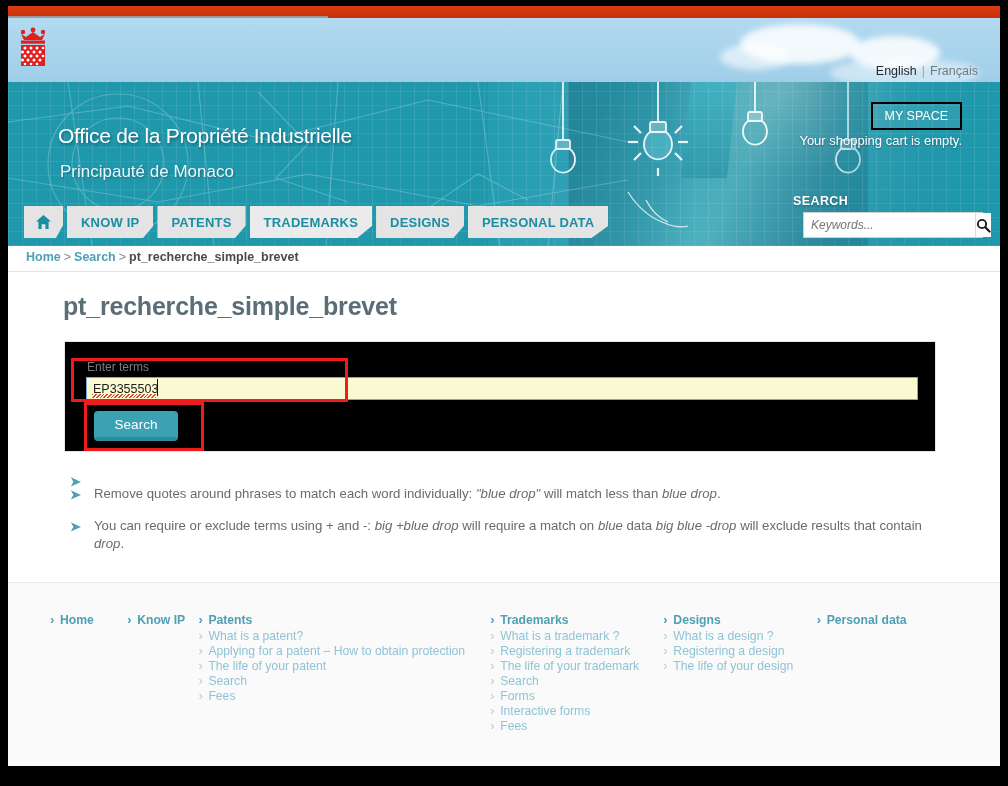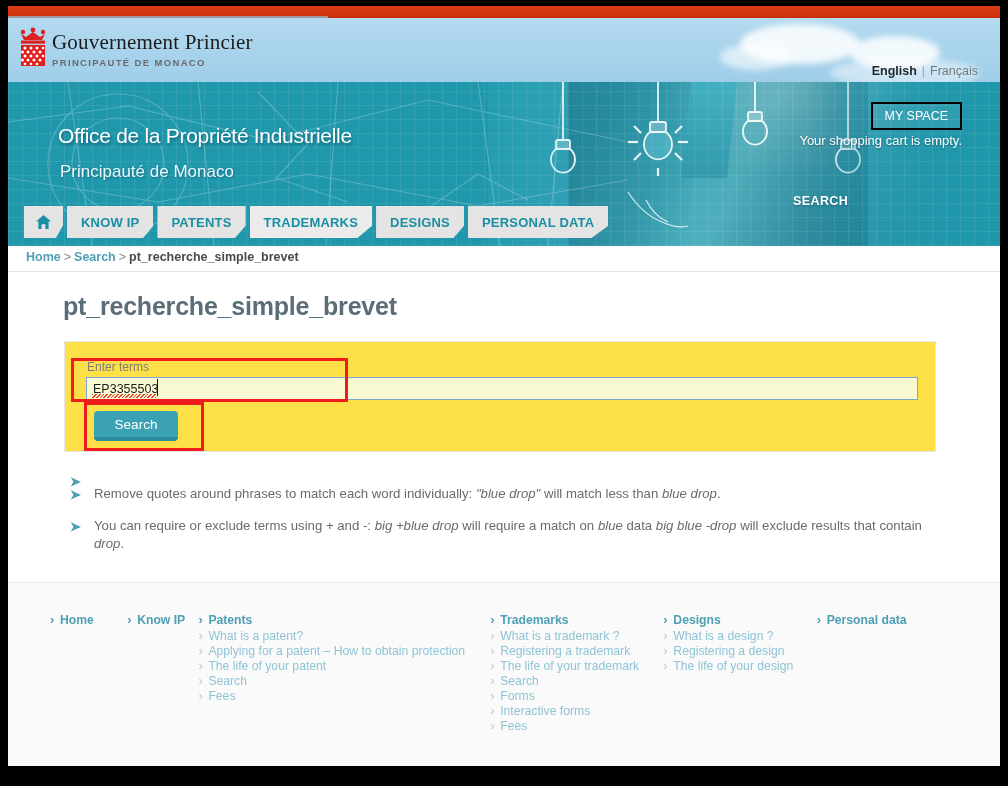--- a/index.html
+++ b/index.html
@@ -57,21 +57,21 @@
     font-size: 21px; color: #1b1b1b; letter-spacing: .2px;
   }
   .gov-sub {
     font-size: 9.5px; color: #6a6a6a; letter-spacing: 1.35px;
     font-weight: bold; margin-top: 2px;
   }
   .lang {
     position: absolute; right: 22px; top: 46px;
     font-size: 12.5px; color: #6f7b80;
   }
-  .lang b { color: #232a2e; font-weight: bold; }
+  .lang b { color: #232a2e; font-weight: normal; }
   .lang .sep { color: #9aa8af; margin: 0 5px; }
 
   
   .banner {
     position: absolute; left: 0; top: 76px;
     width: 992px; height: 164px;
     background: #1f98ac;
     overflow: hidden;
   }
   
@@ -182,21 +182,21 @@
   
   .main { position: absolute; left: 0; top: 266px; width: 992px; height: 297px; background:#fff; }
   .page-title {
     position: absolute; left: 55px; top: 20px;
     font-size: 25px; font-weight: bold; color: #5b6e78;
     letter-spacing: -.2px;
   }
   .form-card {
     position: absolute; left: 56px; top: 69px;
     width: 872px; height: 111px;
-    background: #fde047; border: 1px solid #e6e6e6;
+    background: #000000; border: 1px solid #e6e6e6;
   }
   .field-label {
     position: absolute; left: 22px; top: 18px;
     font-size: 12px; color: #7c7c7c;
   }
   .terms-input {
     position: absolute; left: 21px; top: 35px;
     width: 832px; height: 23px;
     background: #fafad2; border: 1px solid #7aa7d4;
     font-family: "Liberation Sans", sans-serif;
@@ -307,24 +307,20 @@
         <circle cx="4.5" cy="34" r="1.5"></circle>
           <circle cx="10" cy="34" r="1.5"></circle>
           <circle cx="16" cy="34" r="1.5"></circle>
           <circle cx="22" cy="34" r="1.5"></circle>
         <circle cx="7" cy="38" r="1.3"></circle>
           <circle cx="13" cy="38" r="1.3"></circle>
           <circle cx="19" cy="38" r="1.3"></circle>
       </g>
     </svg>
 
-    <div class="gov-text">
-      <div class="gov-title">Gouvernement Princier</div>
-      <div class="gov-sub">PRINCIPAUTÉ DE MONACO</div>
-    </div>
 
     <div class="lang">
       <b>English</b><span class="sep">|</span><span>Français</span>
     </div>
   </div>
 
   <div class="banner">
     <div class="photo"></div>
     <div class="suitshade"></div>
     <div class="tie"></div>
@@ -392,20 +388,29 @@
       </svg>
     </div>
     <div class="tab">KNOW IP</div>
     <div class="tab">PATENTS</div>
     <div class="tab active">TRADEMARKS</div>
     <div class="tab">DESIGNS</div>
     <div class="tab">PERSONAL DATA</div>
   </div>
 
   <div class="hdr-search-label">SEARCH</div>
+  <div class="hdr-search">
+    <input placeholder="Keywords..." style="">
+    <div class="sbtn">
+      <svg width="15" height="15" viewBox="0 0 16 16">
+        <circle cx="6.4" cy="6.4" r="4.4" fill="none" stroke="#1b1b1b" stroke-width="2"></circle>
+        <line x1="9.9" y1="9.9" x2="14.4" y2="14.4" stroke="#1b1b1b" stroke-width="2.4" stroke-linecap="round"></line>
+      </svg>
+    </div>
+  </div>
 
   <div class="crumb">
     <a href="#">Home</a><span class="gt">&gt;</span><a href="#">Search</a><span class="gt">&gt;</span><span>pt_recherche_simple_brevet</span>
   </div>
   <div class="crumb-rule"></div>
 
   <div class="main">
     <div class="page-title">pt_recherche_simple_brevet</div>
 
     <div class="form-card">

